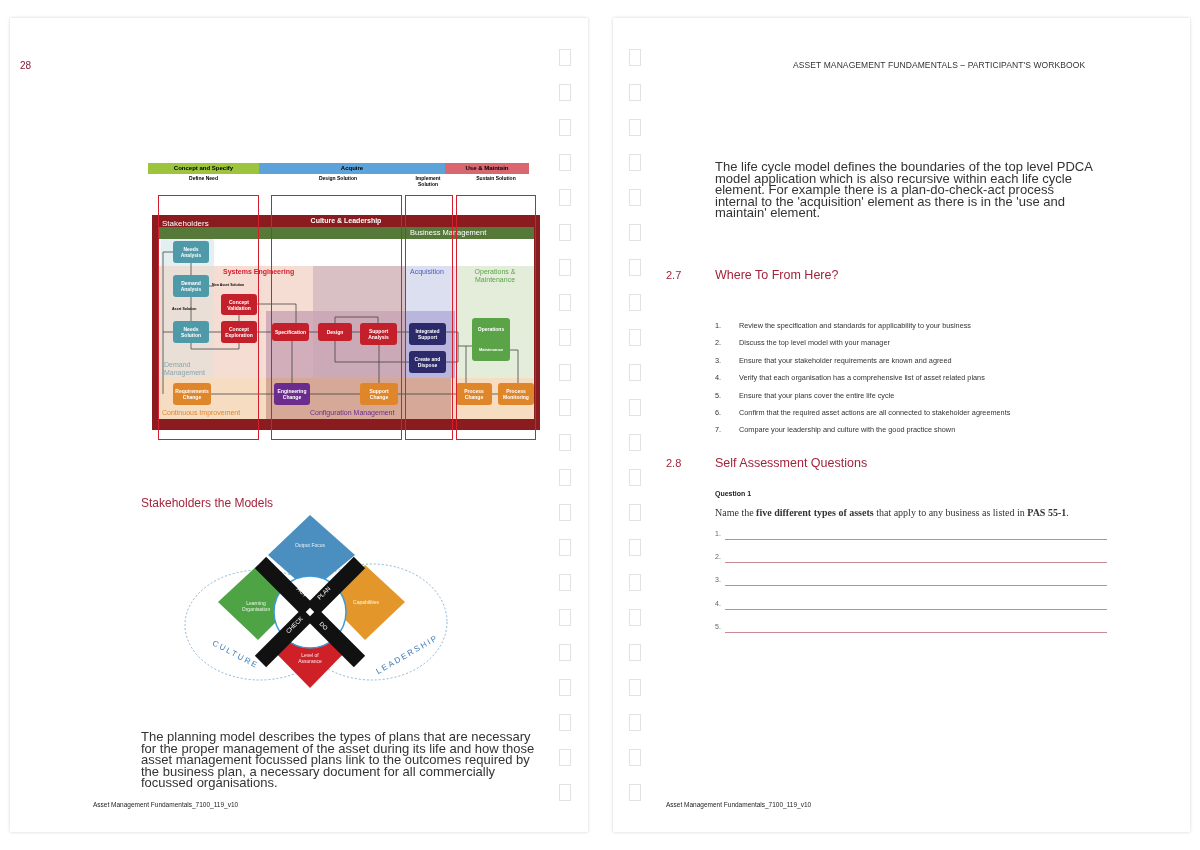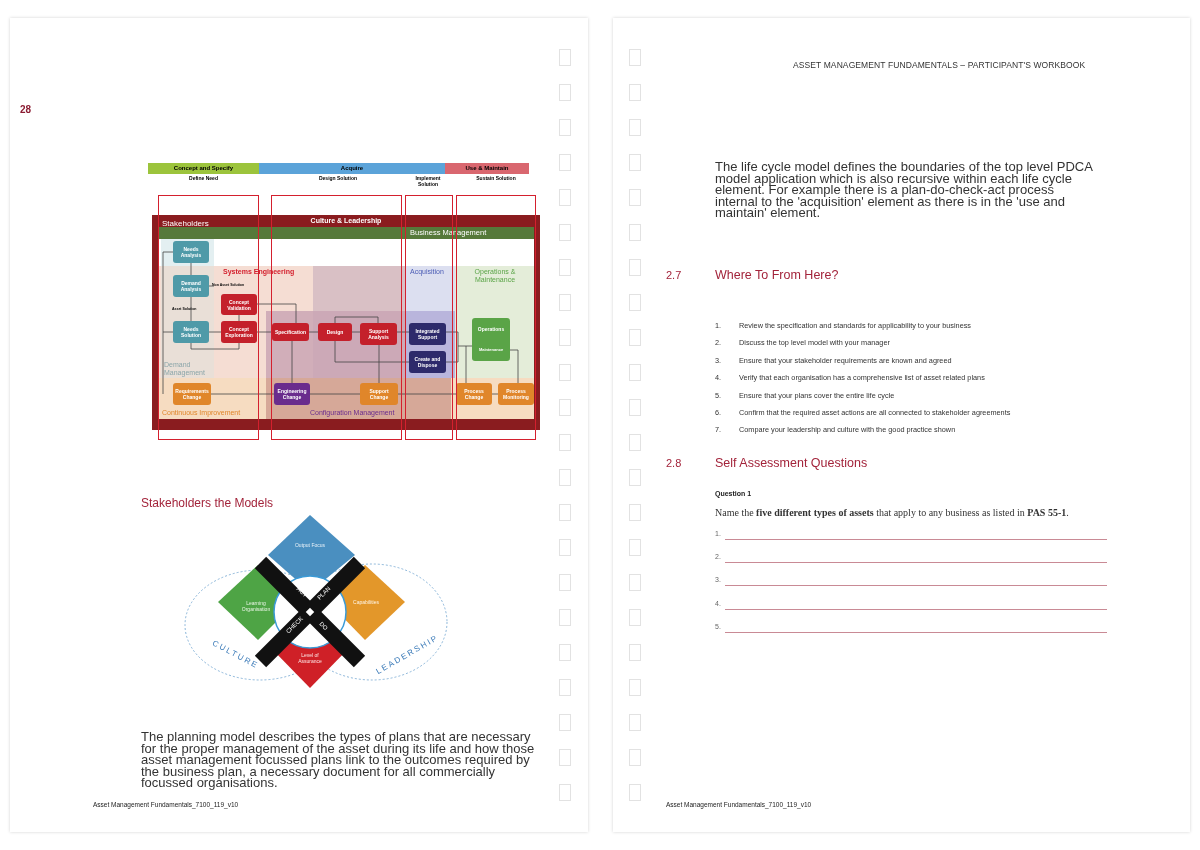--- a/index.html
+++ b/index.html
@@ -1,21 +1,21 @@
 <!DOCTYPE html>
 <html><head>
 <meta charset="utf-8">
 <style>
   * { box-sizing: border-box; margin: 0; padding: 0; }
   body { width: 1200px; height: 850px; background: #ffffff; font-family: "Liberation Sans", sans-serif; position: relative; overflow: hidden; }
   .page { position: absolute; background: #fff; box-shadow: 0 0 3px rgba(0,0,0,0.18); }
   #page-left { left: 10px; top: 18px; width: 578px; height: 814px; }
   #page-right { left: 613px; top: 18px; width: 577px; height: 814px; }
   .punch { position: absolute; width: 12px; height: 17px; border: 1px solid #e2e2e2; background: #fff; }
-  .pnum-left { position: absolute; left: 10px; top: 42px; color: #8b1c32; font-size: 10px; font-weight: bold; margin-top: 44px; }
+  .pnum-left { position: absolute; left: 10px; top: 42px; color: #8b1c32; font-size: 10px; font-weight: normal; }
   .footer { position: absolute; font-size: 6.5px; color: #222; }
   .body-text { position: absolute; font-size: 13px; line-height: 11.5px; color: #333; }
   .h-red { position: absolute; color: #a3243b; font-size: 12px; }
   .running-head { position: absolute; left: 180px; top: 42px; font-size: 8.5px; color: #333; letter-spacing: 0.1px; }
   .tab { position: absolute; left: 546px; top: 0; width: 31px; height: 361px; background: #8b1c32; }
   .tab-num { position: absolute; left: 0; width: 31px; top: 42px; text-align: center; color: #fff; font-size: 9px; }
   .tab-mod { position: absolute; left: 10px; top: 290px; color: #fff; font-size: 8px; writing-mode: vertical-rl; letter-spacing: 0.5px; }
   .sec-num { position: absolute; color: #a3243b; font-size: 11px; }
   .sec-title { position: absolute; color: #a3243b; font-size: 12.5px; }
   .list-item { position: absolute; font-size: 7.3px; color: #333; }

